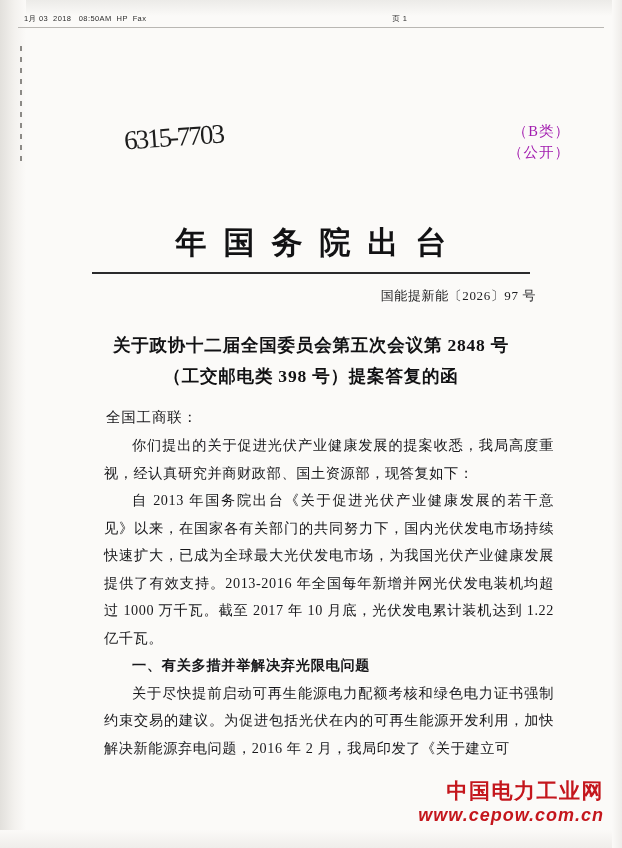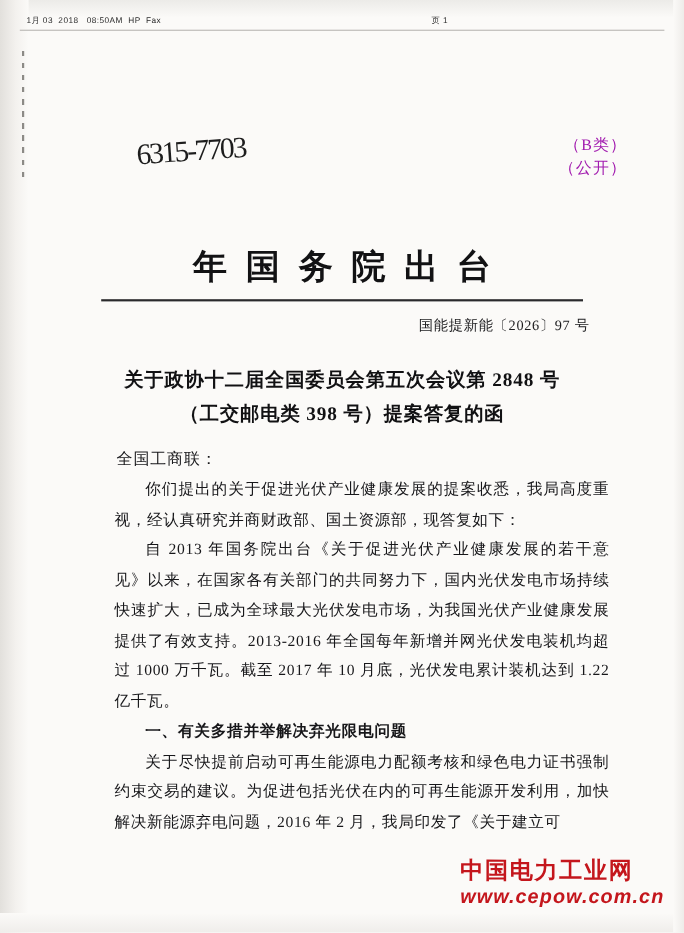--- a/index.html
+++ b/index.html
@@ -178,21 +178,21 @@
   .body-text p.sect {
     text-indent: 28px;
     font-weight: bold;
     letter-spacing: 0.7px;
   }
   
   .watermark {
     position: absolute;
     right: 18px;
     bottom: 22px;
-    text-align: left;
+    text-align: right;
   }
   .wm-cn {
     font-family: "Liberation Serif", serif;
     font-weight: bold;
     font-size: 21px;
     color: #c4161c;
     letter-spacing: 1.5px;
     line-height: 26px;
     white-space: nowrap;
   }

